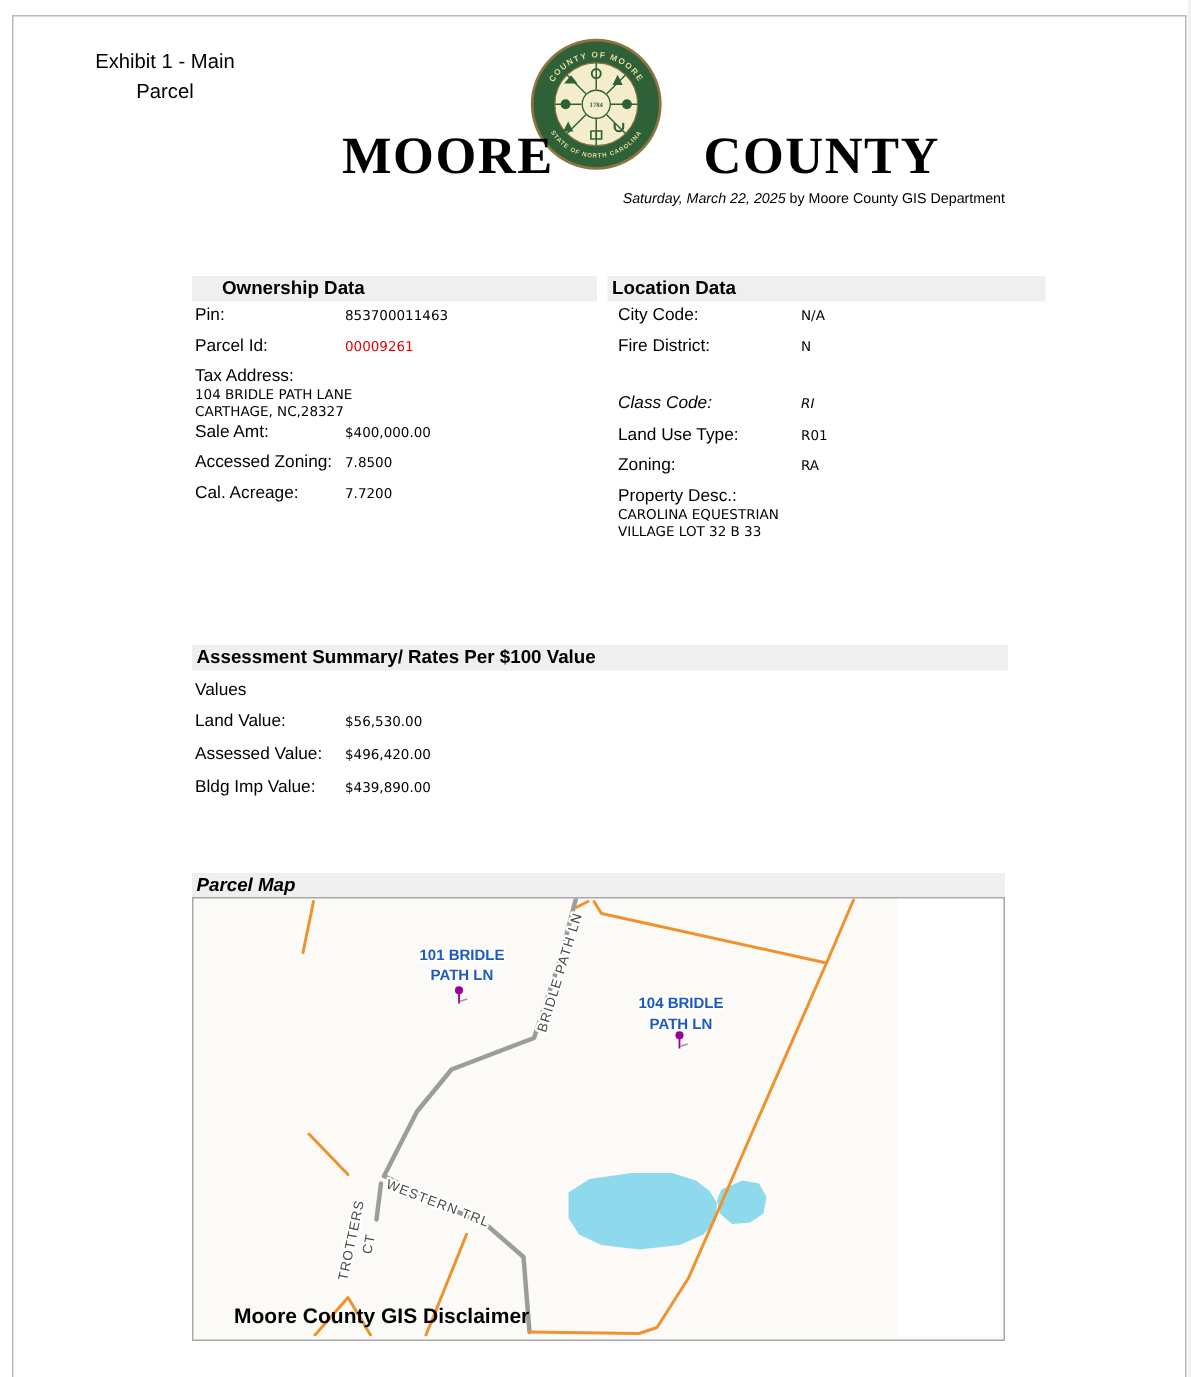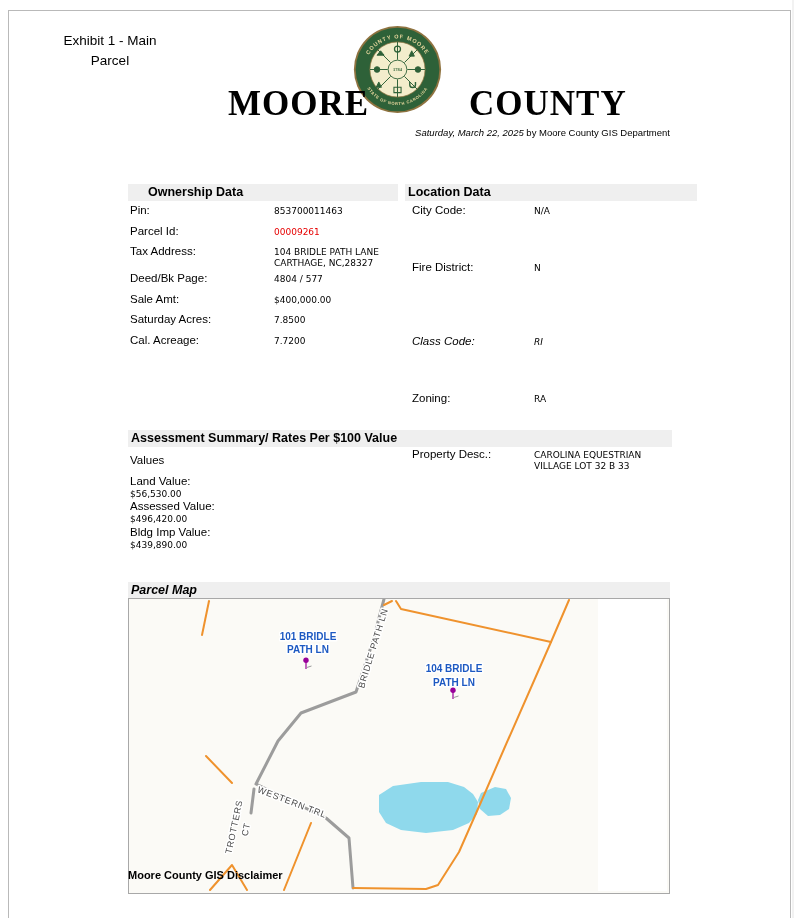--- a/index.html
+++ b/index.html
@@ -20,38 +20,38 @@
   .dateline .it{font-style:italic;margin-top:16px;}
   
   .bar{background:#efefef;height:17px;line-height:17px;font-weight:700;font-size:12.5px;padding-left:3px;box-sizing:border-box;}
   .bar-ownership{left:128px;top:184px;width:270px;padding-left:20px;}
   .bar-location{left:405px;top:184px;width:292px;}
   .bar-assessment{left:128px;top:430px;width:544px;}
   .bar-map{left:128px;top:582px;width:542px;font-style:italic;}
   
   .rows{display:flex;flex-direction:column;}
   .rows-ownership{left:130px;top:204px;width:270px;}
-  .rows-location{left:412px;top:204px;width:264px;gap:36px;}
+  .rows-location{left:412px;top:204px;width:264px;}
   .rows-assessment{left:130px;top:475px;width:300px;}
   .row{display:flex;min-height:20.5px;align-items:flex-start;}
-  .row.tall{min-height:27px;}
+  .row.tall{min-height:27px;flex-direction:column;}
   .row.gapped{margin-top:18px;font-style:italic;}
-  .row .lbl{width:144px;font-size:11.5px;flex:none;}
+  .row .lbl{width:100px;font-size:11.5px;flex:none;}
   .rows-location .lbl{width:122px;}
   .row .val{font-size:9px;font-family:"DejaVu Sans",sans-serif;padding-top:2px;line-height:1.25;}
   .val-red{color:#e60000;}
   .values-caption{left:130px;top:454px;font-size:11.5px;}
-  .rows-assessment .row{min-height:22px;flex-direction:column;}
+  .rows-assessment .row{min-height:22px;}
   
   .map{left:128px;top:598px;width:540px;height:294px;border:1px solid #a8a8a8;background:#fbfaf6;}
   .map svg{display:block;}
   .map text{paint-order:stroke;stroke:#ffffff;stroke-width:3px;stroke-linejoin:round;}
   .rlabel{font-size:9px;letter-spacing:0.8px;font-family:"Liberation Sans",sans-serif;}
   .plabel{font-size:10px;font-weight:700;font-family:"Liberation Sans",sans-serif;}
-  .disclaimer{left:128px;top:869px;font-weight:700;font-size:11px;}
+  .disclaimer{left:128px;top:869px;font-weight:700;font-size:14px;padding-left:28px;}
   
   .seal{left:353px;top:24px;}
   .sealring-text{font-size:6.2px;font-weight:700;letter-spacing:1.1px;fill:#e8d79e;font-family:"Liberation Sans",sans-serif;}
   .sealring-text2{font-size:4.6px;font-weight:700;letter-spacing:0.7px;fill:#e8d79e;font-family:"Liberation Sans",sans-serif;}
   .sealyear{font-size:5px;font-weight:700;fill:#2e6138;font-family:"Liberation Serif",serif;}
 </style>
 </head>
 <body>
 
 <div class="abs edge" style="left:8px;top:10px;width:783px;height:1px;"></div>
@@ -121,33 +121,27 @@
       </div>
     </div>
   <div class="row tall">
       <div class="lbl">Tax Address:</div>
       <div class="val">
         <div>104 BRIDLE PATH LANE</div>
         <div>CARTHAGE, NC,28327</div>
       </div>
     </div>
   <div class="row">
-      <div class="lbl">Deed/Bk Page:</div>
-      <div class="val">
-        <div>4804 / 577</div>
-      </div>
-    </div>
-  <div class="row">
       <div class="lbl">Sale Amt:</div>
       <div class="val">
         <div>$400,000.00</div>
       </div>
     </div>
   <div class="row">
-      <div class="lbl">Saturday Acres:</div>
+      <div class="lbl">Accessed Zoning:</div>
       <div class="val">
         <div>7.8500</div>
       </div>
     </div>
   <div class="row">
       <div class="lbl">Cal. Acreage:</div>
       <div class="val">
         <div>7.7200</div>
       </div>
     </div>
@@ -164,20 +158,26 @@
   <div class="row">
       <div class="lbl">Fire District:</div>
       <div class="val">
         <div>N</div>
       </div>
     </div>
   <div class="row gapped">
       <div class="lbl">Class Code:</div>
       <div class="val">
         <div>RI</div>
+      </div>
+    </div>
+  <div class="row">
+      <div class="lbl">Land Use Type:</div>
+      <div class="val">
+        <div>R01</div>
       </div>
     </div>
   <div class="row">
       <div class="lbl">Zoning:</div>
       <div class="val">
         <div>RA</div>
       </div>
     </div>
   <div class="row tall">
       <div class="lbl">Property Desc.:</div>

